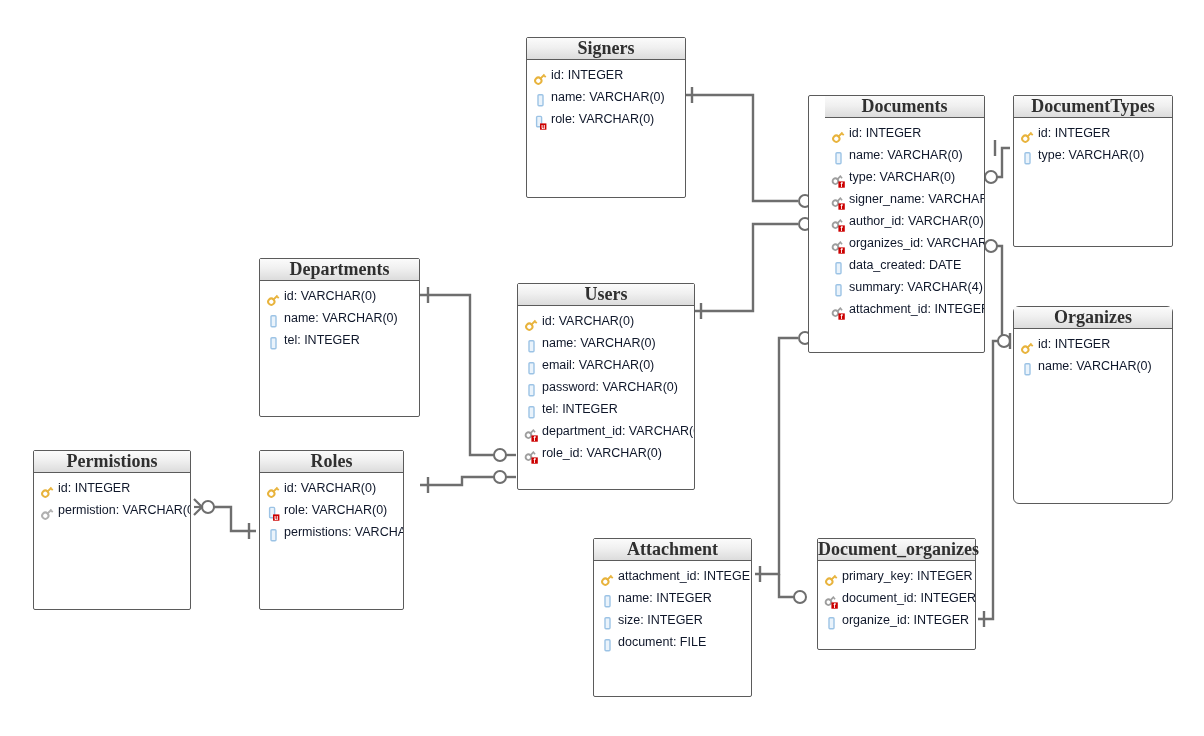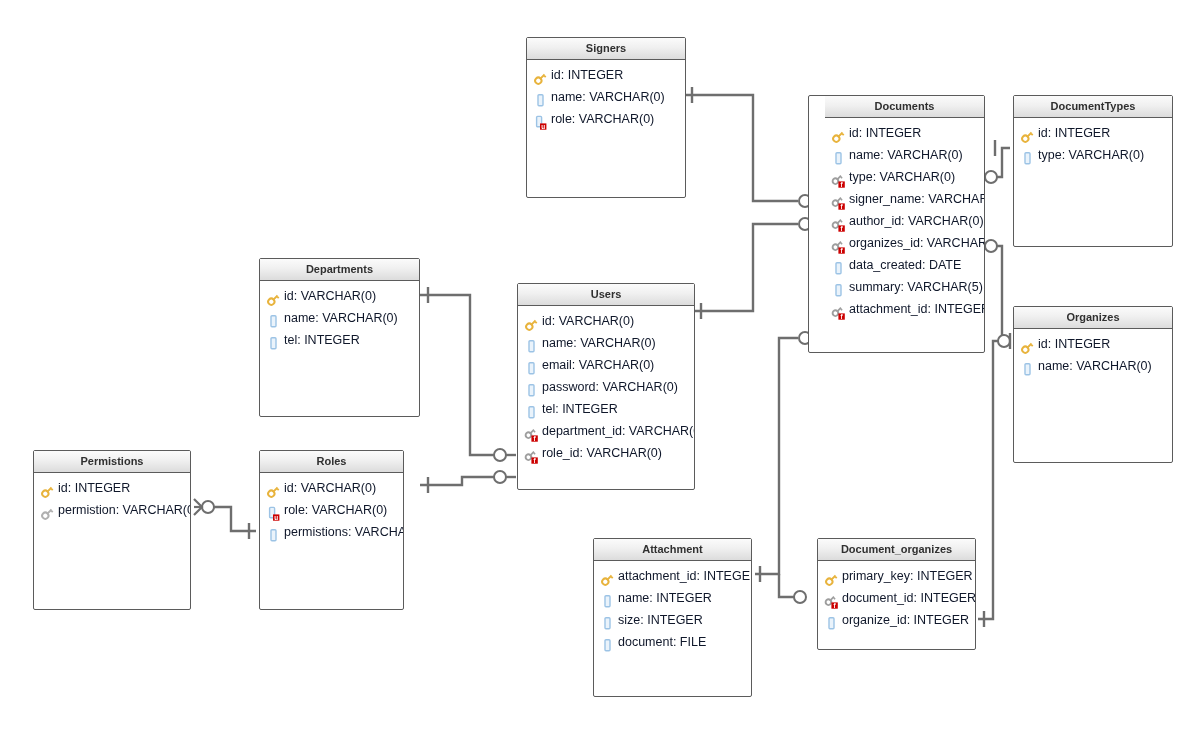--- a/index.html
+++ b/index.html
@@ -37,25 +37,26 @@
     border: 1px solid #5b5b5b;
     border-radius: 2px;
     z-index: 5;
   }
 
   .entity-header {
     box-sizing: border-box;
     height: 22px;
     line-height: 21px;
     text-align: center;
-    font-size: 11px;
+    font-size: 18px;
     font-weight: bold;
     color: #303030;
     background: linear-gradient(to bottom, #fbfbfb 0%, #f0f0f0 45%, #dcdcdc 100%);
     border-bottom: 1px solid #5b5b5b;
+    font-family: Liberation Serif, serif;
   }
 
   .entity-body {
     padding: 4px 0 0 0;
   }
 
   .attr {
     height: 22px;
     line-height: 22px;
     display: flex;
@@ -273,21 +274,21 @@
               </svg>
             </span>
             <span class="attr-label">data_created: DATE</span>
           </div>
           <div class="attr">
             <span class="icon">
               <svg width="15" height="15" viewBox="0 0 15 15">
                 <rect x="5.0" y="1.8" width="5.0" height="11.0" rx="1" fill="#eaf3fb" stroke="#9cc3e5" stroke-width="1.4"></rect>
               </svg>
             </span>
-            <span class="attr-label">summary: VARCHAR(5)</span>
+            <span class="attr-label">summary: VARCHAR(4)</span>
           </div>
           <div class="attr">
             <span class="icon">
               <svg width="15" height="15" viewBox="0 0 15 15">
                 <g transform="rotate(-45 6.4 6.2)">
                   <circle cx="3.6" cy="6.2" r="2.8" fill="none" stroke="#9e9e9e" stroke-width="1.9"></circle>
                   <rect x="5.6" y="5.4" width="5.8" height="1.7" fill="#9e9e9e"></rect>
                   <rect x="9.6" y="7.0" width="1.6" height="1.8" fill="#9e9e9e"></rect>
                 </g>
                 <rect x="7.4" y="8.4" width="6.4" height="6.3" fill="#cc0000"></rect>
@@ -316,21 +317,21 @@
           <div class="attr">
             <span class="icon">
               <svg width="15" height="15" viewBox="0 0 15 15">
                 <rect x="5.0" y="1.8" width="5.0" height="11.0" rx="1" fill="#eaf3fb" stroke="#9cc3e5" stroke-width="1.4"></rect>
               </svg>
             </span>
             <span class="attr-label">type: VARCHAR(0)</span>
           </div>
         </div>
       </div>
-      <div class="entity" style="left: 1013px; top: 306px; width: 160px; height: 157px;">
+      <div class="entity" style="left: 1013px; top: 306px; width: 160px; height: 198px; border-radius: 6px;">
         <div class="entity-header">Organizes</div>
         <div class="entity-body">
           <div class="attr">
             <span class="icon">
               <svg width="15" height="15" viewBox="0 0 15 15">
                 <g transform="rotate(-45 7.5 7.5)">
                   <circle cx="4.4" cy="7.5" r="3.1" fill="none" stroke="#e8b33c" stroke-width="2"></circle>
                   <rect x="6.6" y="6.6" width="6.6" height="1.9" fill="#e8b33c"></rect>
                   <rect x="11.2" y="8.3" width="1.8" height="2.0" fill="#e8b33c"></rect>
                 </g>

